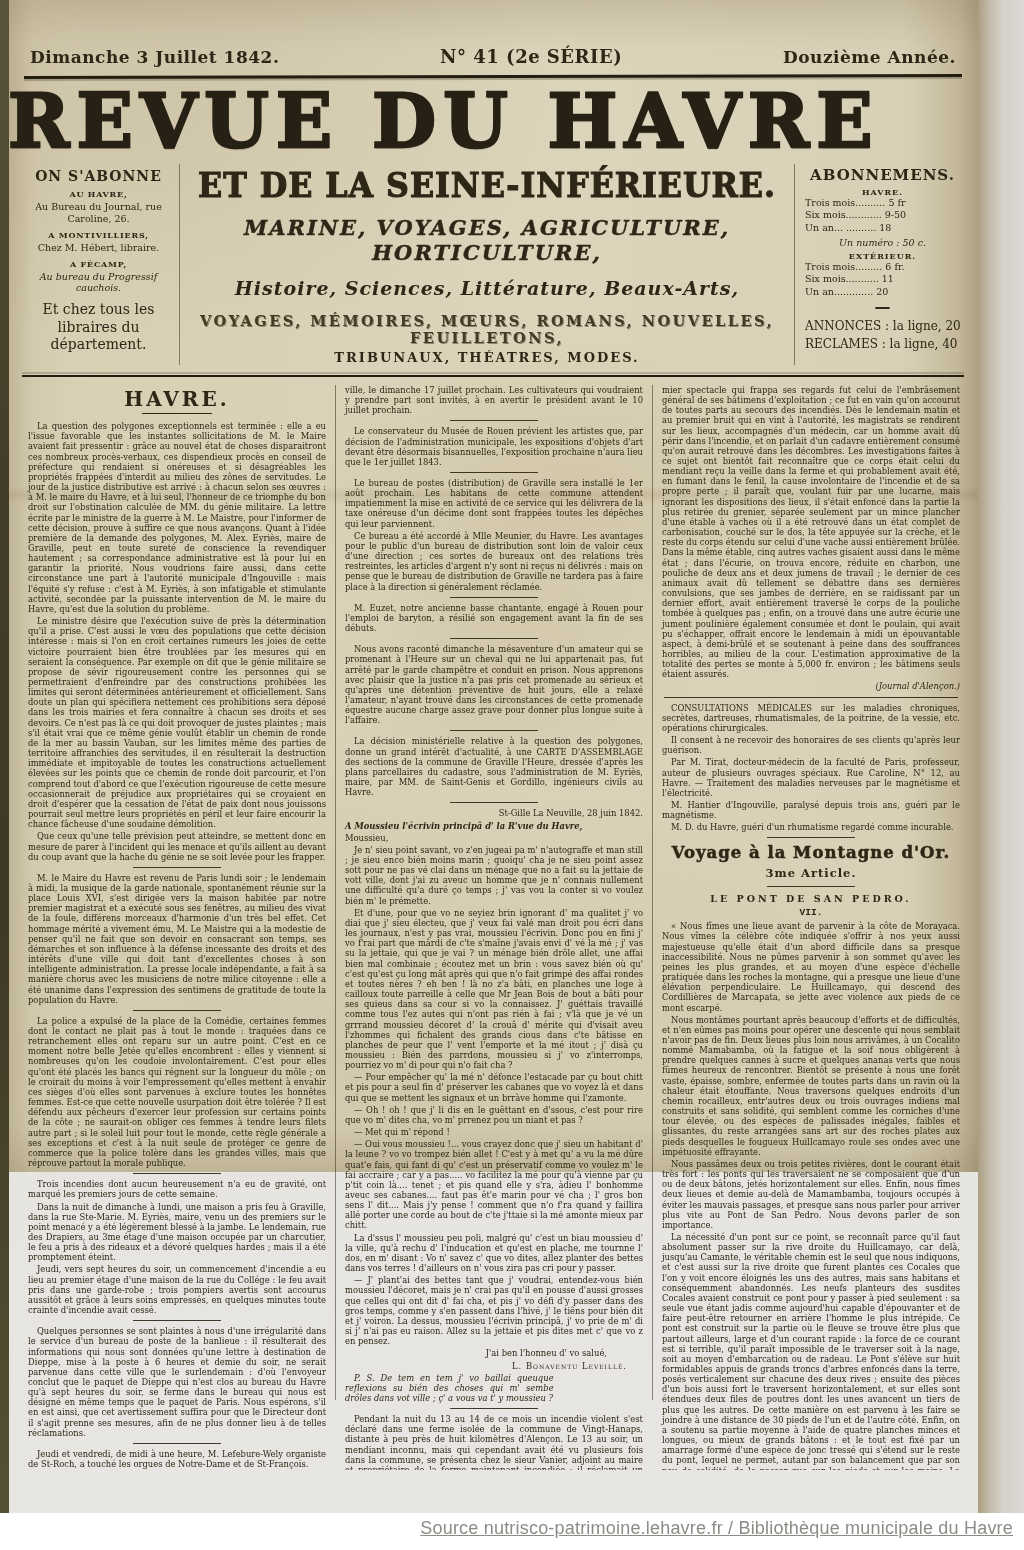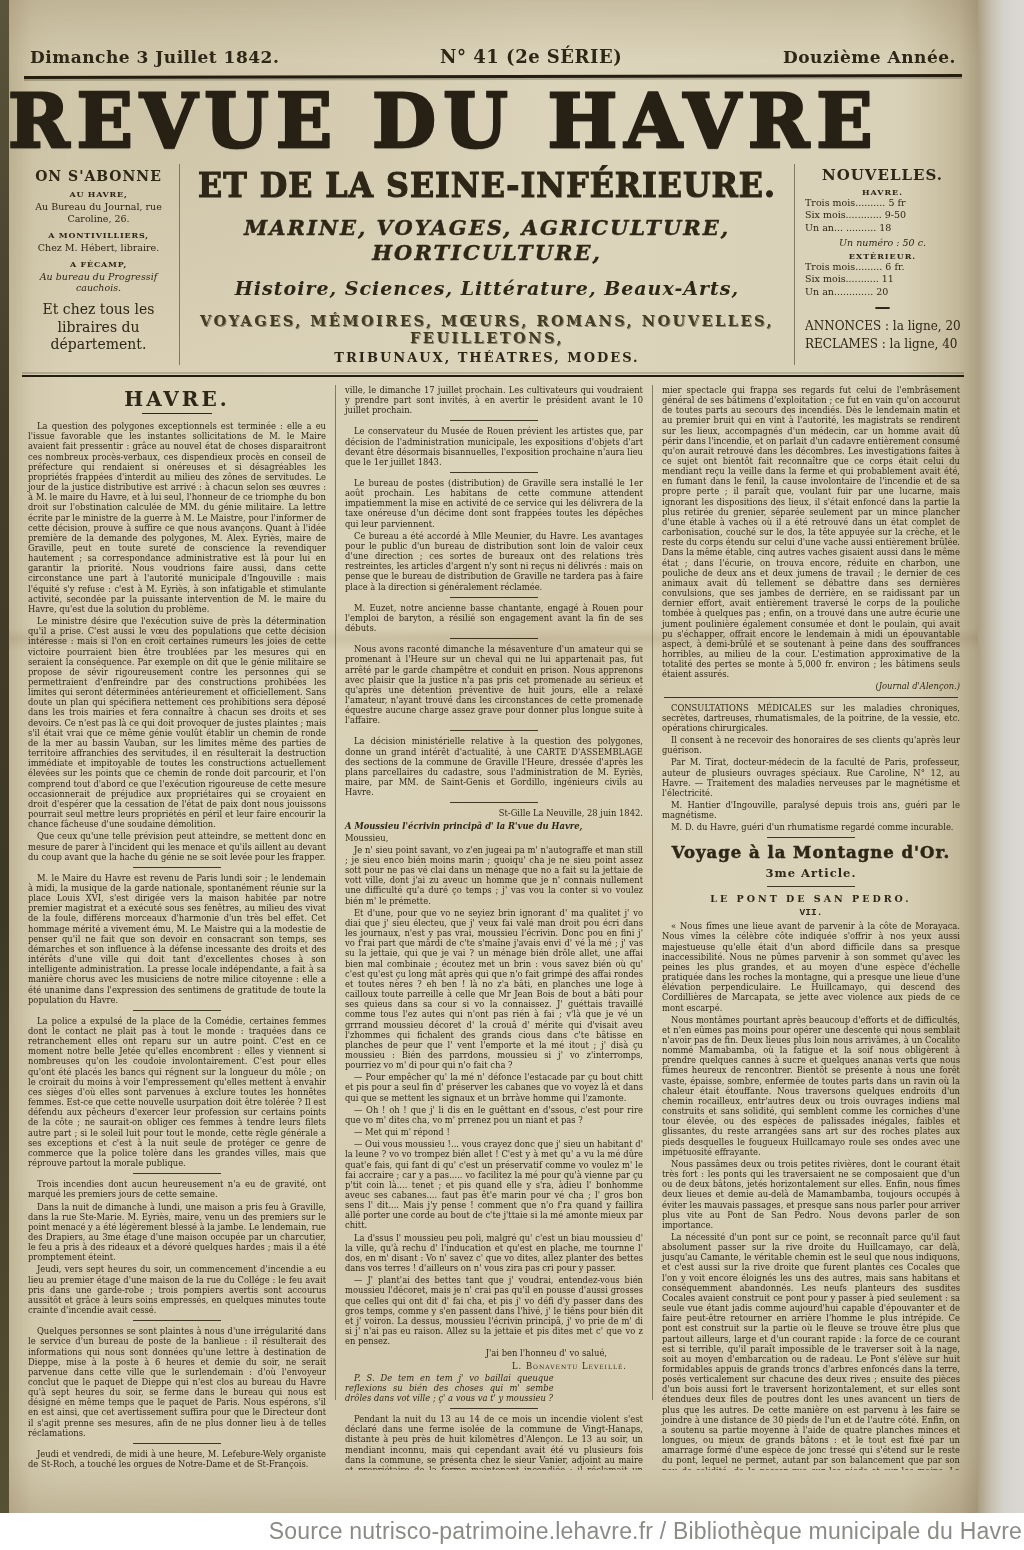--- a/index.html
+++ b/index.html
@@ -1,31 +1,31 @@
 <!DOCTYPE html>
 <html><head>
 <meta charset="utf-8">
 <style>
   html,body{margin:0;padding:0;}
   body{width:1024px;height:1550px;overflow:hidden;background:#e6e4e0;font-family:"DejaVu Serif",serif;}
   .stage{position:relative;width:1024px;height:1550px;background:linear-gradient(180deg,#e3e1dc 0,#e8e6e2 100%);}
   
-  .paper{position:absolute;left:8px;top:0;width:970px;height:1513px;color:#2e2616;
+  .paper{position:absolute;left:8px;top:0;width:970px;height:1172px;color:#2e2616;
     background:
       radial-gradient(ellipse 420px 260px at 57% 43%, rgba(146,112,56,.14), transparent 65%),
       radial-gradient(ellipse 300px 180px at 52% 58%, rgba(146,112,56,.12), transparent 65%),
       radial-gradient(ellipse 700px 420px at 15% 8%, rgba(120,98,58,.10), transparent 60%),
       radial-gradient(ellipse 800px 520px at 45% 90%, rgba(125,100,60,.10), transparent 65%),
       linear-gradient(180deg, rgba(110,90,50,.10) 0%, rgba(110,90,50,0) 4%, rgba(110,90,50,0) 41.5%, rgba(110,90,50,.13) 42.2%, rgba(110,90,50,0) 43%, rgba(110,90,50,0) 96%, rgba(110,90,50,.12) 100%),
       linear-gradient(90deg, #c9bfa2 0%, #d8cfb4 2.5%, #dcd4bb 55%, #d9d1b7 92%, #c8bda0 98%, #b4a98c 100%);
     box-shadow:inset 0 0 60px rgba(100,80,40,.18);}
   .edge-strip{position:absolute;left:0;top:0;width:9px;height:1513px;background:linear-gradient(180deg,#5a543c 0,#433d29 30%,#3e3926 60%,#565034 100%);}
   .right-shade{position:absolute;left:978px;top:0;width:46px;height:1513px;background:linear-gradient(90deg,#ab9f82 0%,#c6bfae 28%,#d5d2ca 55%,#dbd9d4 100%);}
   .footer-band{position:absolute;left:0;top:1513px;width:1024px;height:37px;background:#ffffff;}
-  .source{position:absolute;right:2px;top:1518px;font-family:"Liberation Sans",sans-serif;font-size:23px;color:#8b8c86;letter-spacing:.2px;}
+  .source{position:absolute;right:11px;top:1518px;font-family:"Liberation Sans",sans-serif;font-size:18px;color:#8b8c86;letter-spacing:.2px;text-decoration:underline;}
 
   
   .dateline{display:flex;justify-content:space-between;align-items:baseline;padding:46px 22px 0 22px;font-weight:bold;font-size:17px;letter-spacing:.5px;}
   .dateline .mid{font-size:18px;}
   .mast-rule{height:3px;background:#241e10;margin:8px 16px 0 16px;transform:rotate(-.12deg);box-shadow:0 2px 0 rgba(36,30,16,.25);}
   .np-title{margin-top:4px;font-weight:bold;font-size:74px;line-height:1.08;letter-spacing:7px;color:#272014;
     -webkit-text-stroke:2.4px #272014;text-shadow:1px 1px 0 rgba(39,32,20,.6),-1px 1px 0 rgba(39,32,20,.5),0 2px 1px rgba(39,32,20,.25);}
   .mast-grid{display:grid;grid-template-columns:158px 1fr 170px;margin:2px 14px 0 14px;}
   .sub-left{border-right:1px solid rgba(60,50,30,.55);padding:4px 6px 0 2px;}
   .sub-right{border-left:1px solid rgba(60,50,30,.55);padding:2px 4px 0 10px;}
@@ -100,21 +100,21 @@
 
         <div class="mast-center">
           <div class="subtitle">ET DE LA SEINE-INFÉRIEURE.</div>
           <div class="themes1">MARINE, VOYAGES, AGRICULTURE, HORTICULTURE,</div>
           <div class="themes2">Histoire, Sciences, Littérature, Beaux-Arts,</div>
           <div class="themes3">VOYAGES, MÉMOIRES, MŒURS, ROMANS, NOUVELLES, FEUILLETONS,</div>
           <div class="themes4">TRIBUNAUX, THÉATRES, MODES.</div>
         </div>
 
         <aside class="sub-right">
-          <div class="ab-title">NOUVELLES.</div>
+          <div class="ab-title">ABONNEMENS.</div>
           <div class="ab-sub">HAVRE.</div>
           <div class="ab-row">Trois mois.......... 5 fr</div>
           <div class="ab-row">Six mois............ 9-50</div>
           <div class="ab-row">Un an... .......... 18</div>
           <div class="ab-note">Un numéro : 50 c.</div>
           <div class="ab-sub">EXTÉRIEUR.</div>
           <div class="ab-row">Trois mois.........  6 fr.</div>
           <div class="ab-row">Six mois...........  11</div>
           <div class="ab-row">Un an.............  20</div>
           <div class="ab-dash">—</div>

